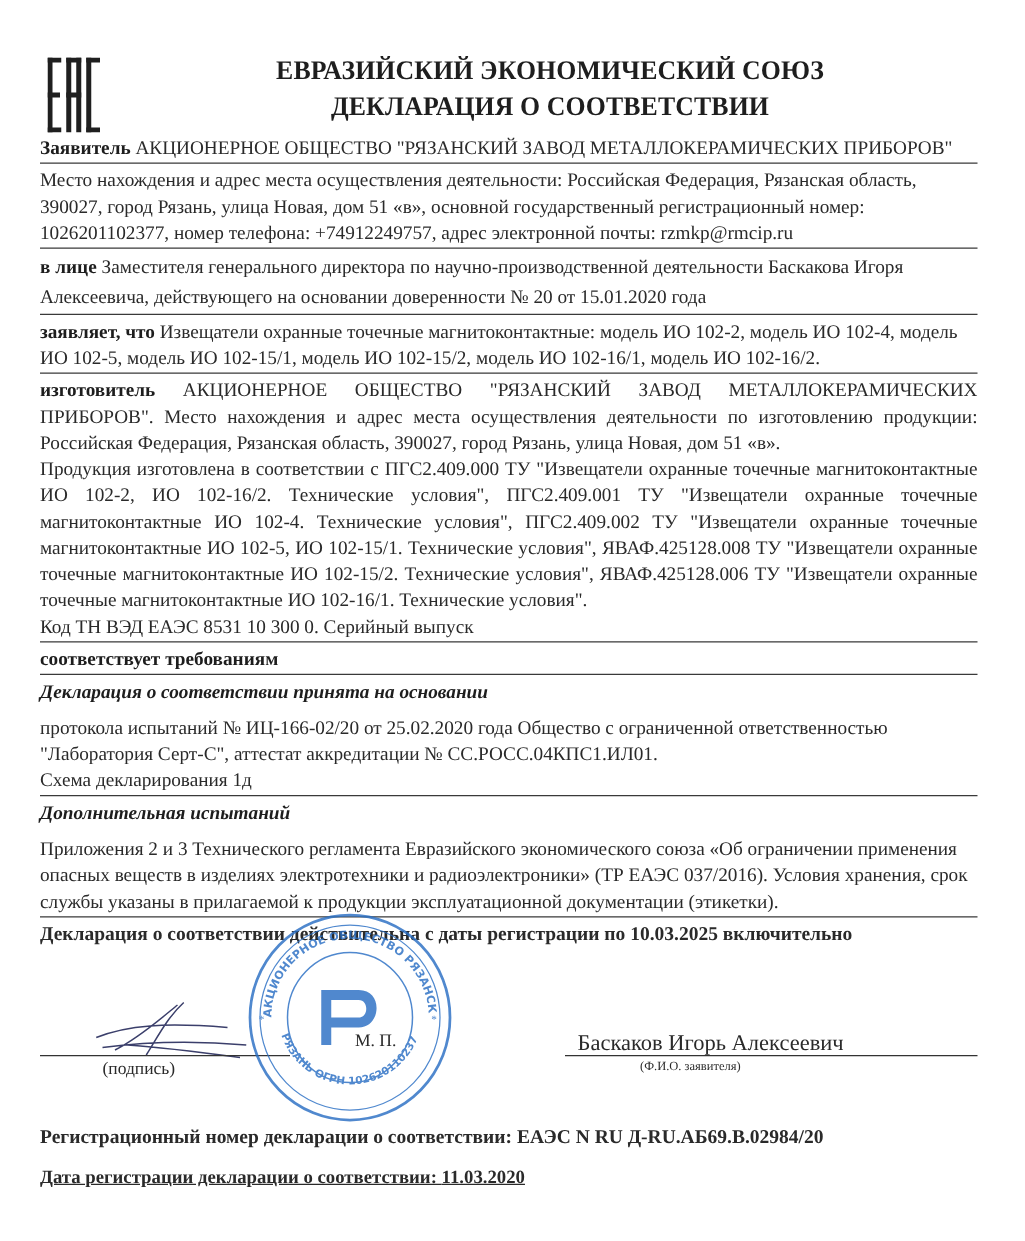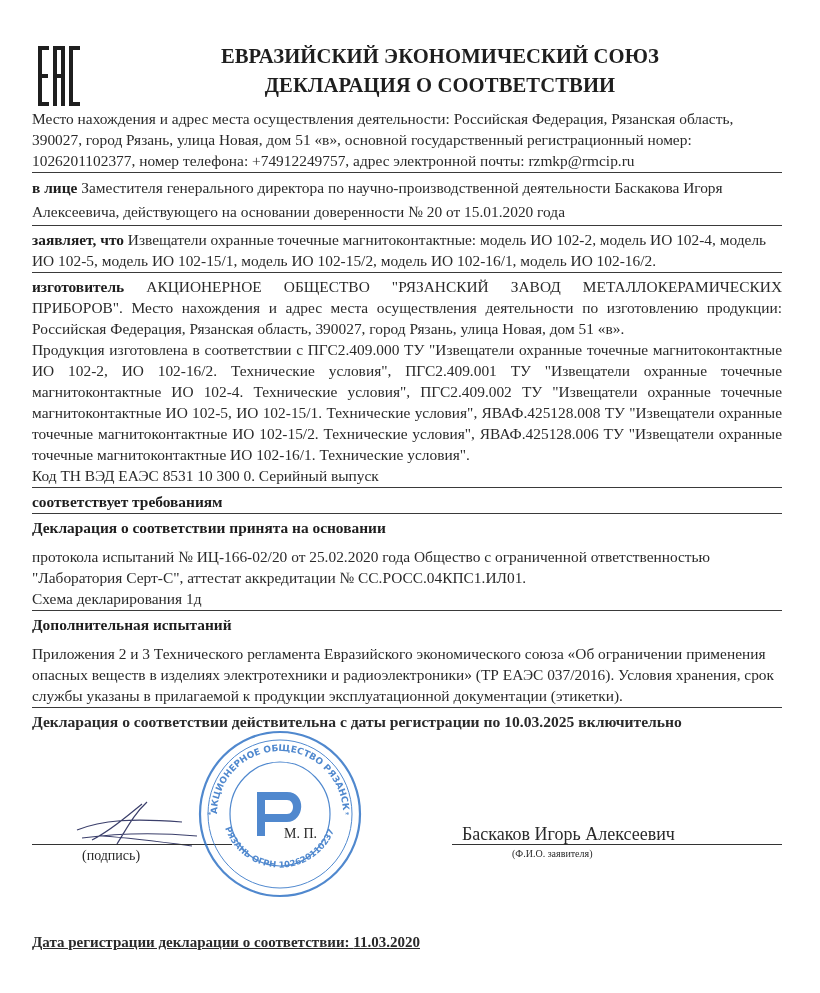--- a/index.html
+++ b/index.html
@@ -6,21 +6,21 @@
     body {
       width: 820px; height: 993px; background: #ffffff; position: relative; overflow: hidden;
       font-family: "Liberation Serif", "DejaVu Serif", serif; color: #2a2a2a;
     }
     .page { position: absolute; left: 0; top: 0; width: 720px; height: 993px; }
     .logo { position: absolute; left: 38px; top: 46px; width: 42px; height: 60px; }
     .title { position: absolute; left: 130px; top: 42px; width: 620px; text-align: center;
       font-weight: bold; font-size: 21.5px; line-height: 29px; color: #1e1e1e; letter-spacing: 0.1px; transform: scaleX(0.96); transform-origin: center; }
     .body { position: absolute; left: 32px; top: 108px; width: 750px; font-size: 15.4px; line-height: 21px; }
     .sec { border-bottom: 1.6px solid #3a3a3a; padding-bottom: 1px; margin-bottom: 3px; }
-    .sec.nob { border-bottom: none; }
+    .sec.nob { border-bottom: none; font-style: italic; }
     .j { text-align: justify; text-align-last: left; }
     b { font-weight: bold; color: #1d1d1d; }
     p { margin: 0; }
     .sp { height: 4px; }
     .valid { font-weight: bold; font-size: 15.6px; margin-top: 2px; }
     .sig-area { position: absolute; left: 32px; top: 800px; width: 750px; height: 70px; }
     .sig-line-left { position: absolute; left: 0; top: 44px; width: 200px; border-bottom: 1.2px solid #333; }
     .sig-line-right { position: absolute; left: 420px; top: 44px; width: 330px; border-bottom: 1.2px solid #333; }
     .sig-cap-left { position: absolute; left: 50px; top: 48px; font-size: 14px; }
     .sig-cap-right { position: absolute; left: 480px; top: 48px; font-size: 10px; }
@@ -52,20 +52,23 @@
     </g>
   </svg>
 
   <div class="title">
     <div>ЕВРАЗИЙСКИЙ ЭКОНОМИЧЕСКИЙ СОЮЗ</div>
     <div>ДЕКЛАРАЦИЯ О СООТВЕТСТВИИ</div>
   </div>
 
   <div class="body">
 
+    <div class="sec">
+      <p><b>Заявитель</b><span> АКЦИОНЕРНОЕ ОБЩЕСТВО "РЯЗАНСКИЙ ЗАВОД МЕТАЛЛОКЕРАМИЧЕСКИХ ПРИБОРОВ"</span></p>
+    </div>
     <div class="sec">
       <p>Место нахождения и адрес места осуществления деятельности: Российская Федерация, Рязанская область, 390027, город Рязань, улица Новая, дом 51 «в», основной государственный регистрационный номер: 1026201102377, номер телефона: +74912249757, адрес электронной почты: rzmkp@rmcip.ru</p>
     </div>
     <div class="sec" style="line-height:24px;">
       <p><b>в лице</b><span> Заместителя генерального директора по научно-производственной деятельности  Баскакова Игоря  Алексеевича, действующего на основании доверенности № 20 от 15.01.2020 года</span></p>
     </div>
     <div class="sec">
       <p><b>заявляет, что</b><span> Извещатели охранные точечные магнитоконтактные:  модель ИО 102-2, модель ИО 102-4, модель ИО 102-5, модель ИО 102-15/1, модель ИО 102-15/2, модель ИО 102-16/1, модель ИО 102-16/2.</span></p>
     </div>
     <div class="sec">
@@ -118,16 +121,19 @@
       <textPath href="#arcTop">АКЦИОНЕРНОЕ ОБЩЕСТВО РЯЗАНСКИЙ ЗАВОД МЕТАЛЛОКЕРАМИЧЕСКИХ ПРИБОРОВ</textPath>
     </text>
     <text font-family="DejaVu Sans, sans-serif" font-size="8.5" fill="#2a6fc4" font-weight="bold">
       <textPath href="#arcBot">РЯЗАНЬ ОГРН 1026201102377</textPath>
     </text>
     <path d="M62 64 L62 108 L70 108 L70 94 L92 94 C110 94 112 64 92 64 Z M70 72 L92 72 C100 72 100 86 92 86 L70 86 Z" fill="#2a6fc4"></path>
     <text x="150" y="90" font-size="9" fill="#2a6fc4">*</text>
     <text x="12" y="90" font-size="9" fill="#2a6fc4">*</text>
   </svg>
 
+  <div class="reg">
+    <span>Регистрационный номер декларации о соответствии: </span><span>ЕАЭС N RU Д-RU.АБ69.В.02984/20</span>
+  </div>
   <div class="reg2">
     <span>Дата регистрации декларации о соответствии: </span><span>11.03.2020</span>
   </div>
 </div>
 
 </body></html>

